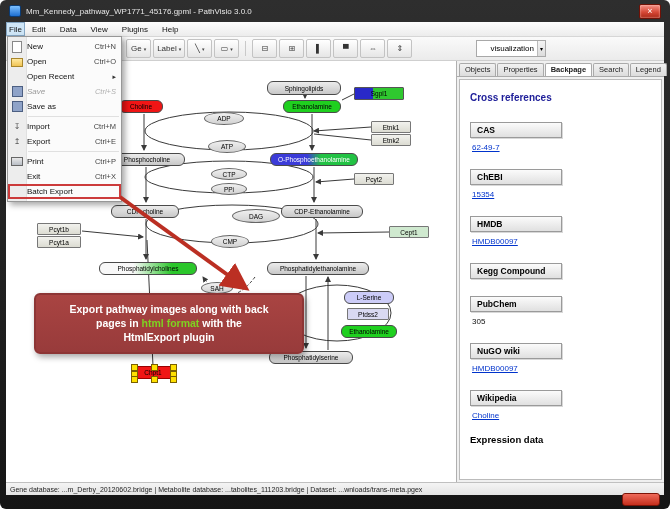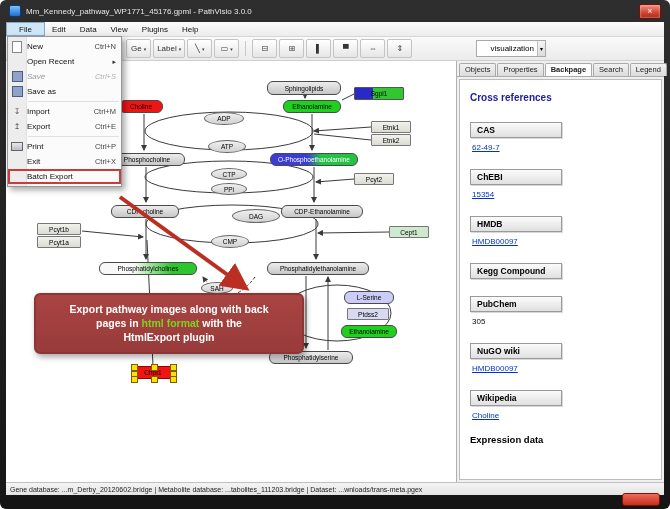--- a/index.html
+++ b/index.html
@@ -12,21 +12,21 @@
     border:1px solid #0b3c75;flex:0 0 auto;}
   .title{white-space:nowrap;text-align:right;}
   .close-btn{margin-left:auto;width:20px;height:13px;border-radius:2px;color:#fff;font-size:9px;
     line-height:12px;text-align:center;background:linear-gradient(#f49086,#d64937 55%,#a92716);
     border:1px solid #6f1106;box-shadow:inset 0 0 2px #ffd0c8;}
   
   .client{position:absolute;left:6px;top:22px;width:658px;height:470px;background:#f0f0f0;}
   .menubar{height:14px;display:flex;align-items:stretch;background:linear-gradient(#fdfdfd,#ececec);
     border-bottom:1px solid #d6d6d6;font-size:8px;}
   .menu{padding:1px 7px;display:flex;align-items:center;color:#111;}
-  .menu.open{background:#cfe6f7;border:1px solid #86a7c4;padding:0 12px;}
+  .menu.open{background:#cfe6f7;border:1px solid #86a7c4;padding:0 2px;}
   .toolbar{height:23px;display:flex;align-items:center;gap:3px;padding:0 4px;font-size:8px;
     background:linear-gradient(#fafafa,#ebebeb);border-bottom:1px solid #cfcfcf;}
   .tb-btn{height:17px;min-width:17px;border:1px solid #c3c3c3;border-radius:2px;color:#333;
     background:linear-gradient(#ffffff,#e6e6e6);display:inline-flex;align-items:center;
     justify-content:center;gap:2px;padding:0 3px;font-size:8px;}
   .mini-caret{font-size:5px;color:#444;}
   .sep{width:1px;height:15px;background:#c9c9c9;margin:0 3px;flex:0 0 auto;}
   .grp{display:inline-flex;gap:2px;align-items:center;}
   .tb-label{color:#222;margin-left:2px;}
   .combo{display:inline-flex;align-items:center;border:1px solid #a8a8a8;background:#fff;height:15px;
@@ -329,20 +329,27 @@
 
     <div class="filemenu" id="filemenu">
         <div class="fm-item">
           <span class="fm-icon">
             <span class="ic-new"></span>
           </span>
           <span class="fm-label">New</span>
           <span class="fm-short">Ctrl+N</span>
         </div>
         <div class="fm-item">
+          <span class="fm-icon">
+            <span class="ic-open"></span>
+          </span>
+          <span class="fm-label">Open</span>
+          <span class="fm-short">Ctrl+O</span>
+        </div>
+        <div class="fm-item">
           <span class="fm-icon"></span>
           <span class="fm-label">Open Recent</span>
           <span class="fm-sub">▸</span>
         </div>
         <div class="fm-item disabled">
           <span class="fm-icon">
             <span class="ic-save"></span>
           </span>
           <span class="fm-label">Save</span>
           <span class="fm-short">Ctrl+S</span>

